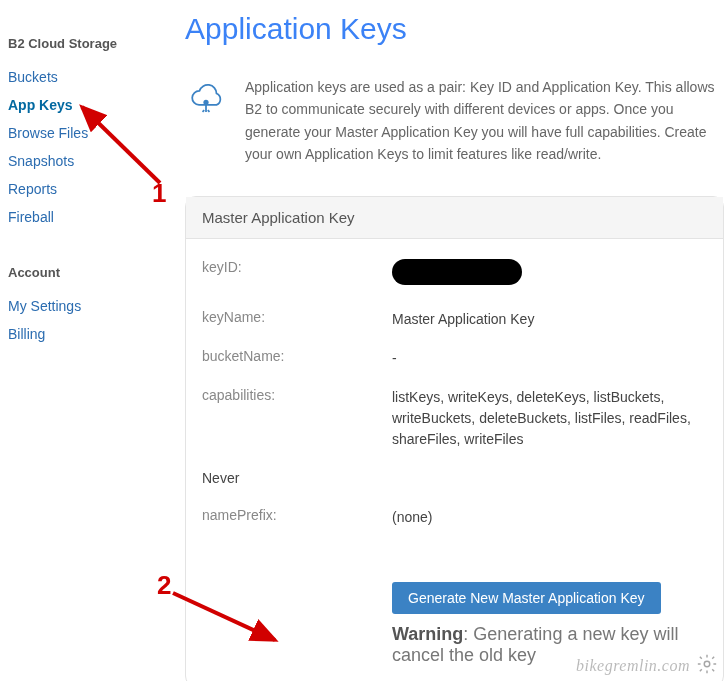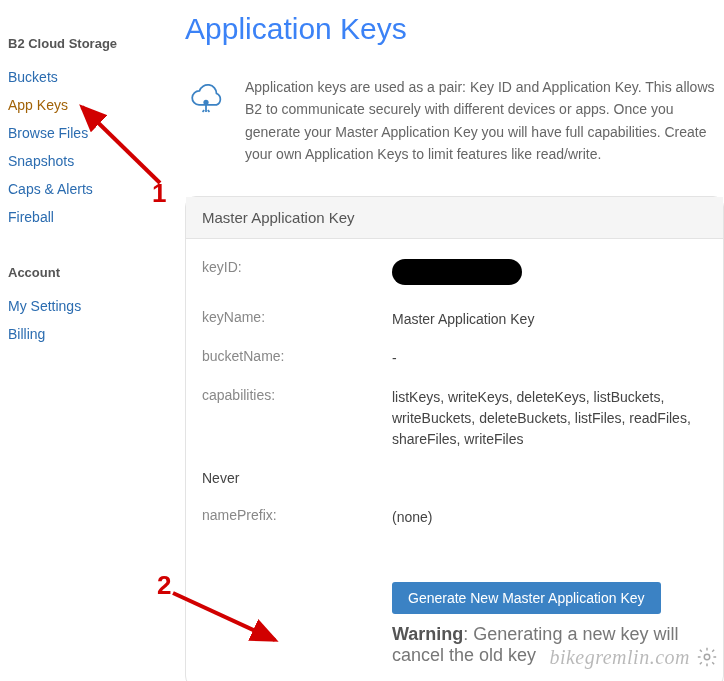--- a/index.html
+++ b/index.html
@@ -26,21 +26,21 @@
     margin: 0 0 12px 0;
   }
   .sidebar h4.account { margin-top: 34px; }
   .sidebar ul { list-style: none; }
   .sidebar li {
     font-size: 14px;
     color: #2b6cb0;
     padding: 6px 0;
     cursor: pointer;
   }
-  .sidebar li.active { font-weight: 400; color: #a16207; }
+  .sidebar li.active { font-weight: 700; color: #0369a1; }
   .main {
     flex: 1;
     padding: 0 0 0 30px;
     overflow: hidden;
   }
   h1 {
     font-size: 30px;
     font-weight: 400;
     color: #3b82f6;
     margin: 12px 0 30px 0;
@@ -88,42 +88,42 @@
   .warn b { color:#555; }
   
   .anno-num {
     position:absolute;
     font-size:26px; font-weight:700; color:#d10000;
     font-family: Arial, sans-serif;
   }
   .arrow { position:absolute; pointer-events:none; }
   .watermark {
     position:absolute;
-    right:6px; bottom:8px;
-    font-size:20px;
+    right:6px; bottom:2px;
+    font-size:16px;
     color:rgba(0,0,0,0.28);
     font-style:italic;
     font-family: Georgia, 'Times New Roman', serif;
     letter-spacing:0.5px;
-    display:flex; align-items:flex-start; gap:6px;
+    display:flex; align-items:center; gap:6px;
   }
   .watermark .g { color:rgba(0,0,0,0.35); }
 </style>
 </head>
 <body>
 
 <div class="layout">
   <nav class="sidebar">
     <h4>B2 Cloud Storage</h4>
     <ul>
       <li>Buckets</li>
       <li class="active">App Keys</li>
       <li>Browse Files</li>
       <li>Snapshots</li>
-      <li>Caps &amp; Alerts</li>
+      <li>Reports</li>
       <li>Fireball</li>
     </ul>
     <h4 class="account">Account</h4>
     <ul>
       <li>My Settings</li>
       <li>Billing</li>
     </ul>
   </nav>
 
   <main class="main">

